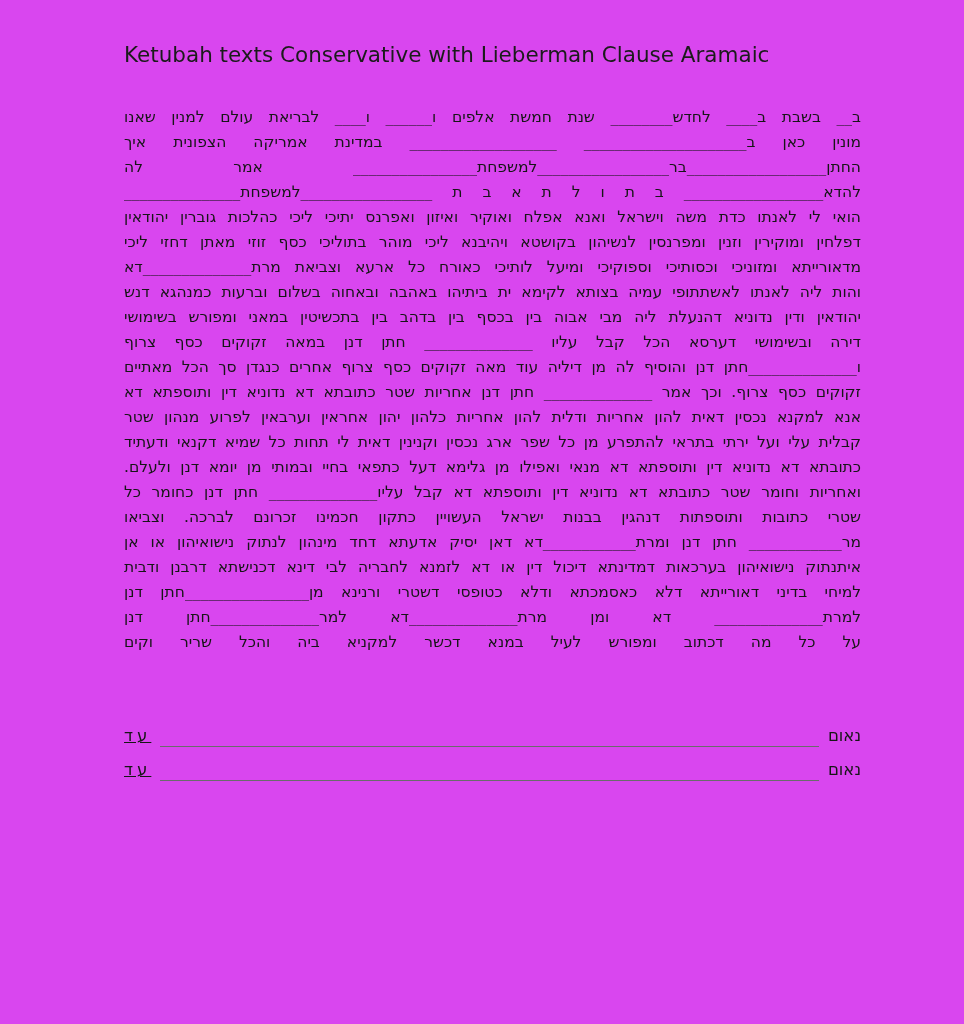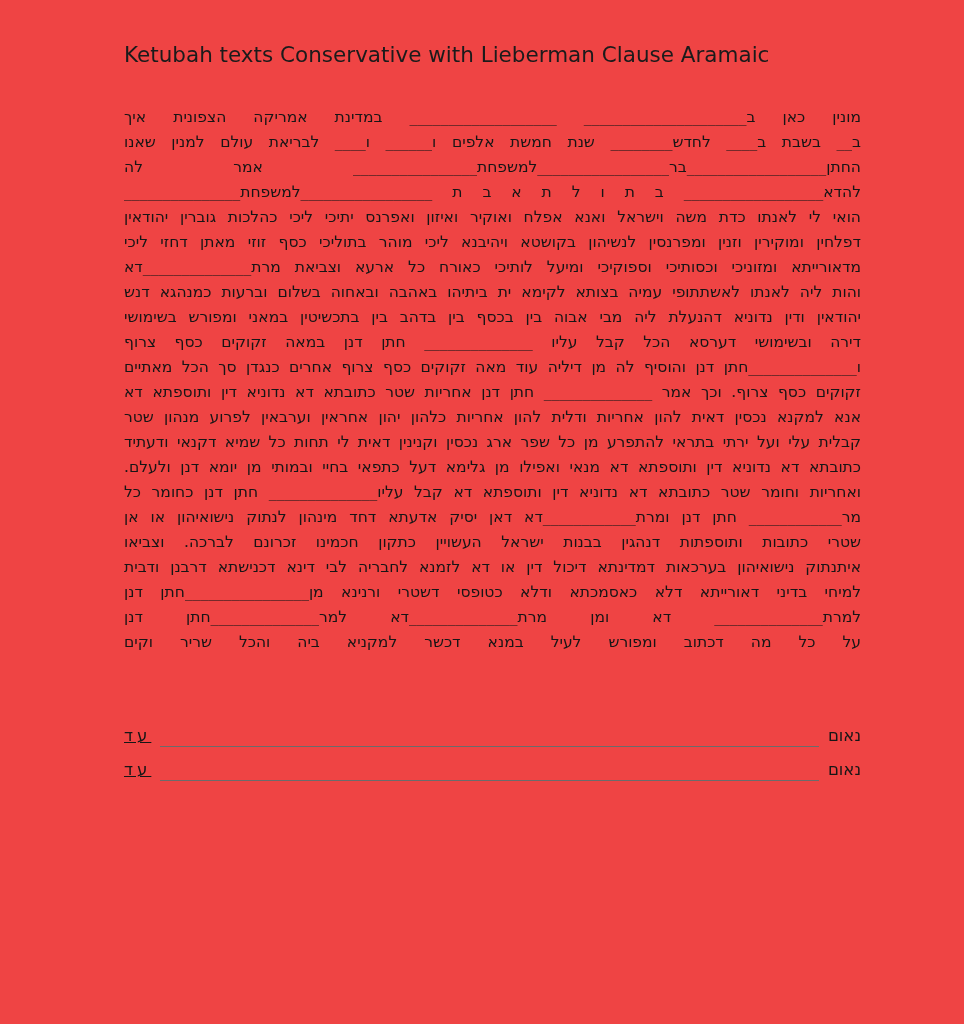--- a/index.html
+++ b/index.html
@@ -4,21 +4,21 @@
 <style>
   html, body {
     margin: 0;
     padding: 0;
     background: #ffffff;
   }
   .page {
     position: relative;
     width: 964px;
     height: 1024px;
-    background: #ef4444;
+    background: #d946ef;
     overflow: hidden;
   }
   .doc-title {
     position: absolute;
     left: 124px;
     top: 42px;
     font-family: "DejaVu Sans", "Liberation Sans", sans-serif;
     font-size: 21.5px;
     color: #1b1b1b;
     white-space: nowrap;
@@ -74,38 +74,38 @@
   }
 </style>
 </head>
 <body>
 
 <div class="page">
 
   <div class="doc-title">Ketubah texts Conservative with Lieberman Clause Aramaic</div>
 
   <div class="doc-body">
+    <div class="doc-line">ב__ בשבת ב____ לחדש________ שנת חמשת אלפים ו______ ו____ לבריאת עולם למנין שאנו</div>
     <div class="doc-line">מונין כאן ב_____________________ ___________________ במדינת אמריקה הצפונית איך</div>
-    <div class="doc-line">ב__ בשבת ב____ לחדש________ שנת חמשת אלפים ו______ ו____ לבריאת עולם למנין שאנו</div>
     <div class="doc-line">החתן__________________בר_________________למשפחת________________ אמר לה</div>
     <div class="doc-line">להדא__________________ ב ת ו ל ת א  ב ת _________________למשפחת_______________</div>
     <div class="doc-line">הואי לי לאנתו כדת משה וישראל ואנא אפלח ואוקיר ואיזון ואפרנס יתיכי ליכי כהלכות גוברין יהודאין</div>
     <div class="doc-line">דפלחין ומוקירין וזנין ומפרנסין לנשיהון בקושטא ויהיבנא ליכי מוהר בתוליכי כסף זוזי מאתן דחזי ליכי</div>
     <div class="doc-line">מדאורייתא ומזוניכי וכסותיכי וספוקיכי ומיעל לותיכי כאורח כל ארעא וצביאת מרת______________דא</div>
     <div class="doc-line">והות ליה לאנתו לאשתתופי עמיה בצותא לקימא ית ביתיהו באהבה ובאחוה בשלום וברעות כמנהגא דנש</div>
     <div class="doc-line">יהודאין ודין נדוניא דהנעלת ליה מבי אבוה בין בכסף בין בדהב בין בתכשיטין במאני ומפורש בשימושי</div>
     <div class="doc-line">דירה ובשימושי דערסא הכל קבל עליו ______________ חתן דנן במאה זקוקים כסף צרוף</div>
     <div class="doc-line">ו______________חתן דנן והוסיף לה מן דיליה עוד מאה זקוקים כסף צרוף אחרים כנגדן סך הכל מאתיים</div>
     <div class="doc-line">זקוקים כסף צרוף. וכך אמר ______________ חתן דנן אחריות שטר כתובתא דא נדוניא דין ותוספתא דא</div>
     <div class="doc-line">אנא למקנא נכסין דאית להון אחריות ודלית להון אחריות כלהון יהון אחראין וערבאין לפרוע מנהון שטר</div>
     <div class="doc-line">קבלית עלי ועל ירתי בתראי להתפרע מן כל שפר ארג נכסין וקנינין דאית לי תחות כל שמיא דקנאי ודעתיד</div>
     <div class="doc-line">כתובתא דא נדוניא דין ותוספתא דא מנאי ואפילו מן גלימא דעל כתפאי בחיי ובמותי מן יומא דנן ולעלם.</div>
     <div class="doc-line">ואחריות וחומר שטר כתובתא דא נדוניא דין ותוספתא דא קבל עליו______________ חתן דנן כחומר כל</div>
+    <div class="doc-line">שטרי כתובות ותוספתות דנהגין בבנות ישראל העשויין כתקון חכמינו זכרונם לברכה. וצביאו</div>
     <div class="doc-line">מר____________ חתן דנן ומרת____________דא דאן יסיק אדעתא דחד מינהון לנתוק נישואיהון או אן</div>
-    <div class="doc-line">שטרי כתובות ותוספתות דנהגין בבנות ישראל העשויין כתקון חכמינו זכרונם לברכה. וצביאו</div>
     <div class="doc-line">איתנתוק נישואיהון בערכאות דמדינתא דיכול דין או דא לזמנא לחבריה לבי דינא דכנישתא דרבנן ודבית</div>
     <div class="doc-line">למיחי בדיני דאורייתא דלא כאסמכתא ודלא כטופסי דשטרי ורנינא מן________________חתן דנן</div>
     <div class="doc-line">למרת______________ דא ומן מרת______________דא למר______________חתן דנן</div>
     <div class="doc-line">על כל מה דכתוב ומפורש לעיל במנא דכשר למקניא ביה והכל שריר וקים</div>
   </div>
 
   <div class="signatures">
     <div class="sig-row">
       <span class="sig-label">נאום</span>
       <span class="sig-line"></span>

